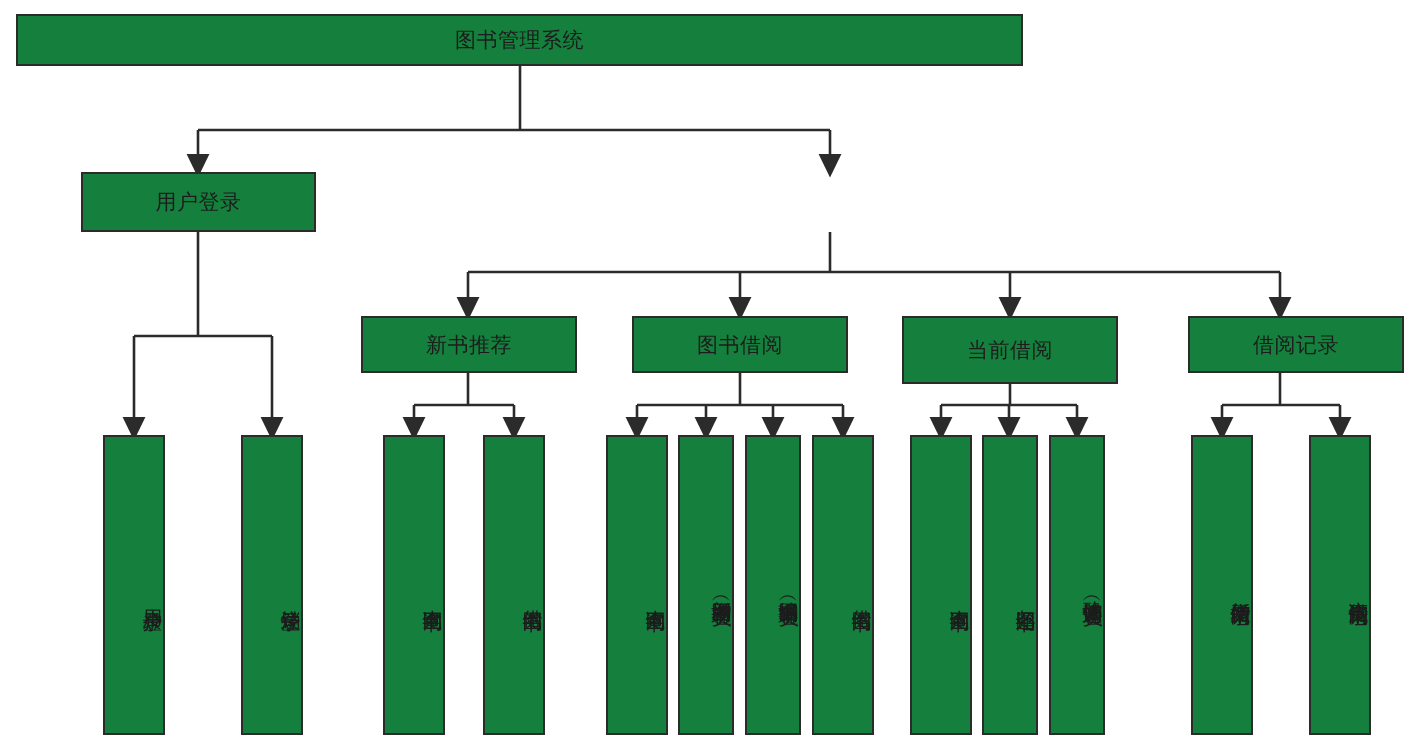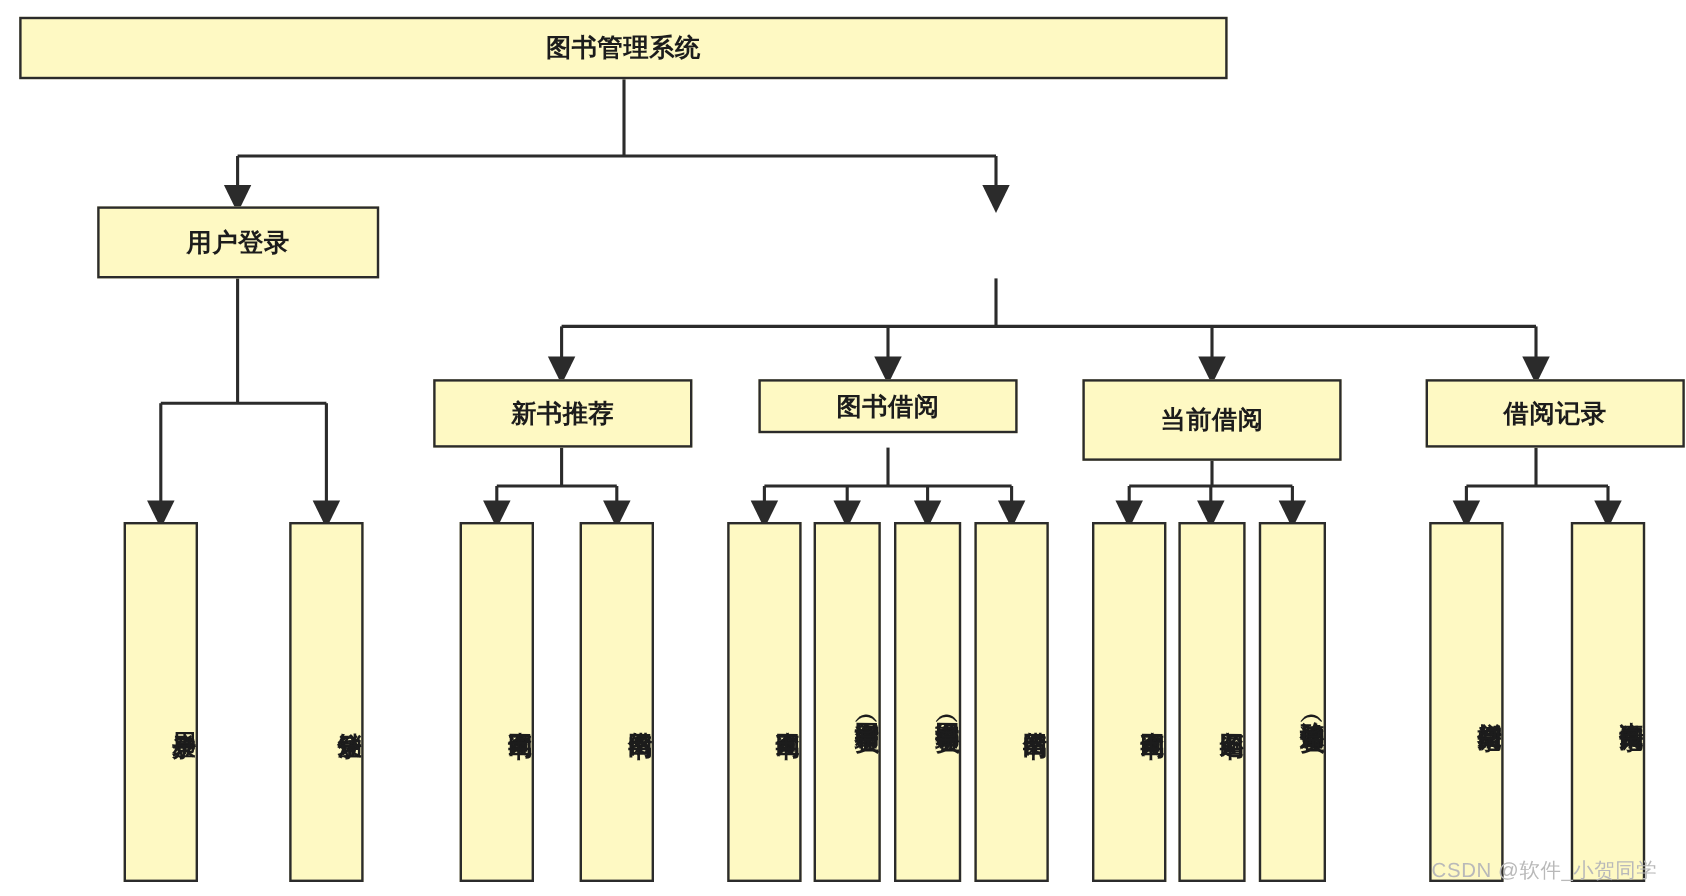--- a/index.html
+++ b/index.html
@@ -22,28 +22,27 @@
     position: absolute;
     left: 0;
     top: 0;
     width: 1405px;
     height: 747px;
     pointer-events: none;
   }
   .node {
     position: absolute;
     box-sizing: border-box;
-    background: #fef9c3;
+    background: #15803d;
     border: 2px solid #2b2b2b;
     display: flex;
     align-items: center;
     justify-content: center;
     text-align: left;
     color: #1c1c1c;
-    font-weight: bold;
   }
   .node.horiz {
     font-size: 21px;
     letter-spacing: 0.5px;
   }
   .node.vert {
     writing-mode: vertical-rl;
     text-orientation: upright;
     font-size: 20px;
     align-items: flex-start;
@@ -129,21 +128,21 @@
     <span>图书管理系统</span>
   </div>
 
   <div class="node horiz" style="left:81px; top:172px; width:235px; height:60px;">
     <span>用户登录</span>
   </div>
 
   <div class="node horiz" style="left:361px; top:316px; width:216px; height:57px;">
     <span>新书推荐</span>
   </div>
-  <div class="node horiz" style="left:632px; top:316px; width:216px; height:45px;">
+  <div class="node horiz" style="left:632px; top:316px; width:216px; height:57px;">
     <span>图书借阅</span>
   </div>
   <div class="node horiz" style="left:902px; top:316px; width:216px; height:68px;">
     <span>当前借阅</span>
   </div>
   <div class="node horiz" style="left:1188px; top:316px; width:216px; height:57px;">
     <span>借阅记录</span>
   </div>
 
   <div class="node vert" style="left:103px; top:435px; width:62px; height:300px;">
@@ -183,15 +182,14 @@
     <span class="vtxt">确认归还（管理员）</span>
   </div>
 
   <div class="node vert tall" style="left:1191px; top:435px; width:62px; height:300px;">
     <span class="vtxt">新增借阅记录</span>
   </div>
   <div class="node vert tall" style="left:1309px; top:435px; width:62px; height:300px;">
     <span class="vtxt">查询借阅记录</span>
   </div>
 
-  <div id="watermark">CSDN @软件_小贺同学</div>
 
 </div>
 
 </body></html>

